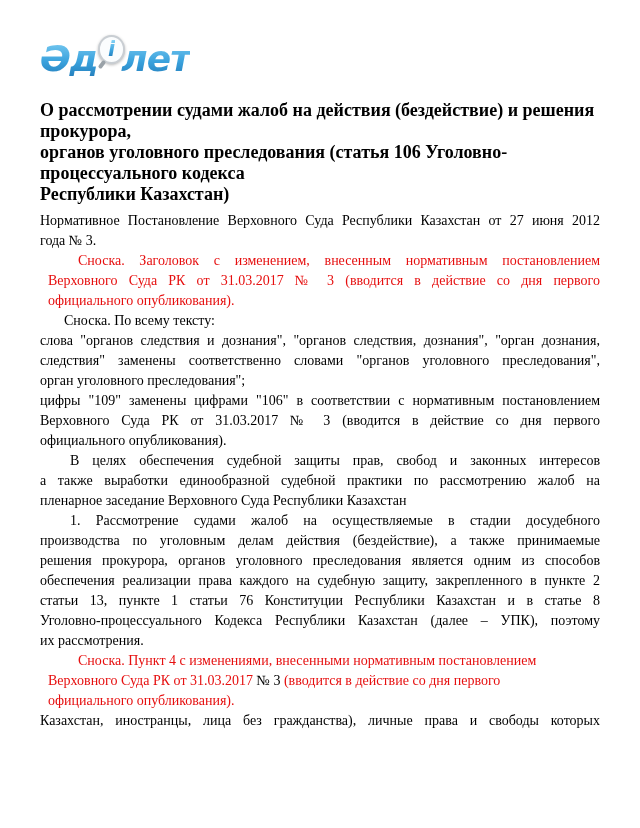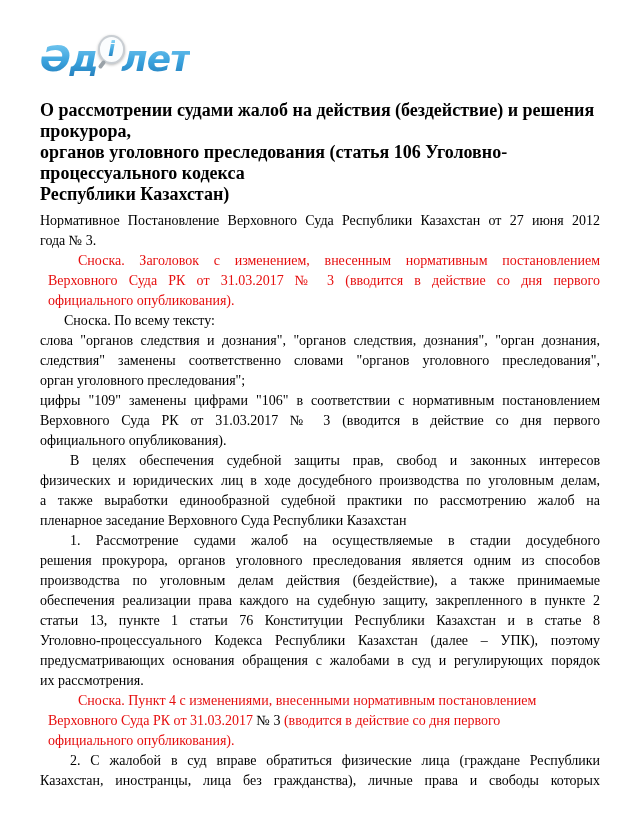--- a/index.html
+++ b/index.html
@@ -100,42 +100,39 @@
     </div>
 
     <div>
       <div class="ln j">цифры "109" заменены цифрами "106" в соответствии с нормативным постановлением</div>
       <div class="ln j">Верховного Суда РК от 31.03.2017 № 3 (вводится в действие со дня первого</div>
       <div class="ln">официального опубликования).</div>
     </div>
 
     <div>
       <div class="ln j ind">В целях обеспечения судебной защиты прав, свобод и законных интересов</div>
-      <div class="ln j">физических и юридических лиц в ходе досудебного производства по уголовным делам,</div>
       <div class="ln j">а также выработки единообразной судебной практики по рассмотрению жалоб на</div>
       <div class="ln">пленарное заседание Верховного Суда Республики Казахстан</div>
     </div>
 
 
     <div>
       <div class="ln j ind">1. Рассмотрение судами жалоб на осуществляемые в стадии досудебного</div>
+      <div class="ln j">производства по уголовным делам действия (бездействие), а также принимаемые</div>
       <div class="ln j">решения прокурора, органов уголовного преследования является одним из способов</div>
-      <div class="ln j">производства по уголовным делам действия (бездействие), а также принимаемые</div>
       <div class="ln j">обеспечения реализации права каждого на судебную защиту, закрепленного в пункте 2</div>
       <div class="ln j">статьи 13, пункте 1 статьи 76 Конституции Республики Казахстан и в статье 8</div>
       <div class="ln j">Уголовно-процессуального Кодекса Республики Казахстан (далее – УПК), поэтому</div>
-      <div class="ln j">предусматривающих основания обращения с жалобами в суд и регулирующих порядок</div>
       <div class="ln">их рассмотрения.</div>
     </div>
 
     <div>
       <div class="ln ind red">Сноска. Пункт 4 с изменениями, внесенными нормативным постановлением</div>
       <div class="ln red"><span>Верховного Суда РК от 31.03.2017 </span><span class="blk">№ 3</span><span> (вводится в действие со дня первого</span></div>
       <div class="ln red">официального опубликования).</div>
     </div>
 
     <div>
-      <div class="ln j ind">2. С жалобой в суд вправе обратиться физические лица (граждане Республики</div>
       <div class="ln j">Казахстан, иностранцы, лица без гражданства), личные права и свободы которых</div>
     </div>
 
   </div>
 </div>
 
 </body></html>

